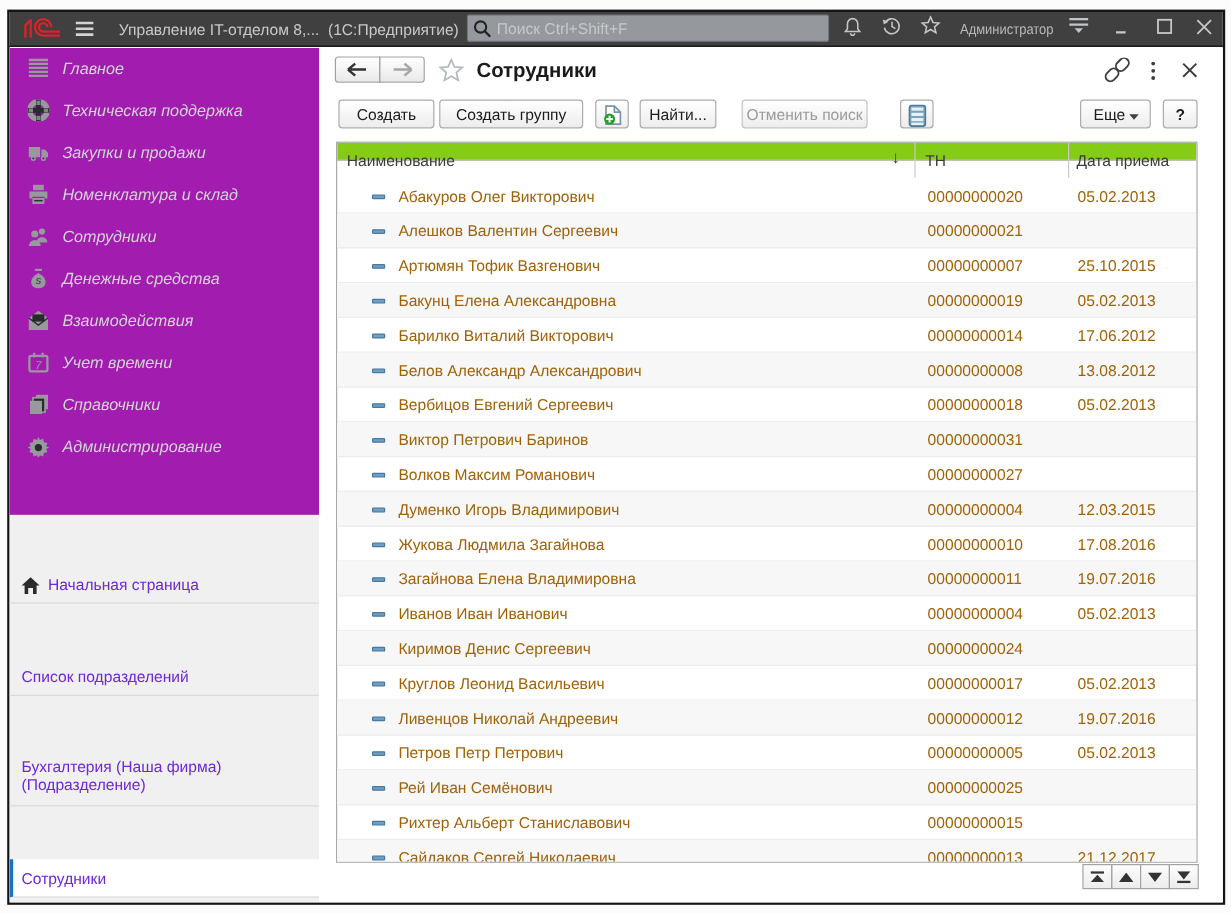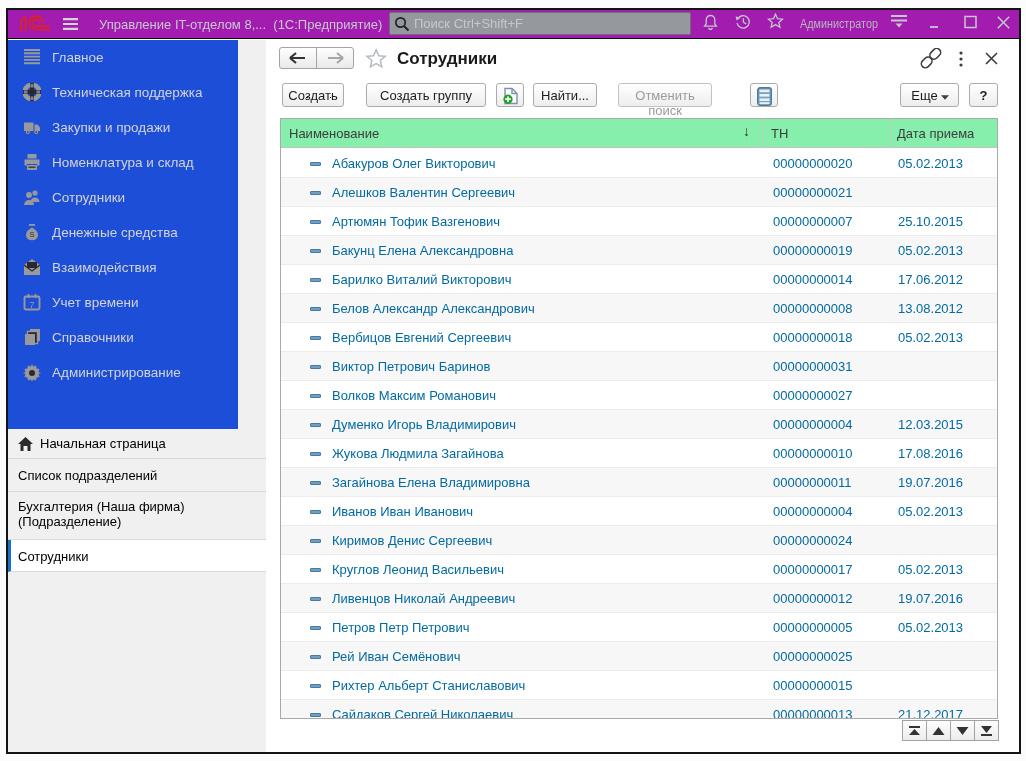--- a/index.html
+++ b/index.html
@@ -1,50 +1,50 @@
 <!DOCTYPE html>
 <html><head><meta charset="utf-8">
 <style>
 * { margin:0; padding:0; box-sizing:border-box; }
 html,body { width:1026px; height:761px; background:#fcfcfc; font-family:"Liberation Sans", sans-serif; }
 .win { position:absolute; left:6px; top:8px; width:1015px; height:746px; border:2px solid #141414; background:#fff; }
 .abs { position:absolute; }
 
-.titlebar { position:absolute; left:0; top:0; width:1011px; height:29px; background:#a21caf; border-bottom:1px solid #0b0b0d; }
+.titlebar { position:absolute; left:0; top:0; width:1011px; height:29px; background:#404040; border-bottom:1px solid #0b0b0d; }
 .tb-title { position:absolute; left:91px; top:7px; font-size:13px; color:#c6cacd; }
 .searchbox { position:absolute; left:381px; top:2px; width:302px; height:23px; background:#95999d; border-radius:2px; border:1px solid #6e7276; }
 .searchbox span { position:absolute; left:24px; top:3px; font-size:13px; color:#c6c9cb; }
 .tbico { position:absolute; top:0; }
 .tb-admin { position:absolute; left:792px; top:7px; font-size:12px; color:#b6b9bc; transform:scaleX(0.9); transform-origin:0 50%; }
 
 .side { position:absolute; left:0; top:30px; width:258px; height:712px; background:#f0f0f0; }
-.menu { position:absolute; left:0; top:0; width:230px; height:389px; background:#1d4ed8; }
+.menu { position:absolute; left:0; top:0; width:258px; height:389px; background:#a21caf;font-style:italic; }
 .mi { position:relative; height:35px; }
 .mi .ic { position:absolute; left:15px; top:8px; width:18px; height:18px; }
 .mi .tx { position:absolute; left:44px; top:10px; font-size:13.5px; color:#d2d4d6; }
 .tabs { position:absolute; left:0; top:389px; width:258px; }
-.tab { position:relative; border-bottom:1px solid #d9d9d9; font-size:13px; color:#000000; }
+.tab { position:relative; border-bottom:1px solid #d9d9d9; font-size:13px; color:#6d28d9;margin-top:44px; }
 .tab .t { position:absolute; left:10px; }
 .tabsel { background:#fff; border-left:3px solid #1773c6; }
 
 .content { position:absolute; left:258px; top:30px; width:753px; height:712px; background:#fff; }
 
 .bfgroup { position:absolute; left:13px; top:7px; width:75px; height:22px; }
 .bf { position:absolute; top:0; width:38px; height:22px; background:linear-gradient(#fefefe,#e9e9e9); border:1px solid #a3a3a3; }
 .bf.b1 { left:0; border-radius:3px 0 0 3px; }
 .bf.b2 { left:37px; border-radius:0 3px 3px 0; }
 .ptitle { position:absolute; left:131px; top:9px; font-size:17px; font-weight:bold; color:#1a1a1a; }
 
 .btn { position:absolute; top:43px; height:24px; background:linear-gradient(#ffffff,#ededed); border:1px solid #ababab; border-radius:3px; font-size:13px; color:#1c1c1c; text-align:center; }
 .btn span { position:relative; top:3.5px; }
 .btn.dis { color:#9b9b9b; border-color:#c2c2c2; }
 
 .tbl { position:absolute; left:14px; top:78px; width:718px; height:601px; border:1px solid #a9a9a9; background:#fff; overflow:hidden; }
-.thead { position:absolute; left:0; top:0; width:716px; height:29px; background:#86efac; border-bottom:1px solid #c3c3c3; font-size:13px; color:#3d3d3d;text-decoration:underline; }
-.tr { position:absolute; left:0; width:716px; height:29px; font-size:13px; color:#0369a1; border-bottom:1px solid #ececec; }
+.thead { position:absolute; left:0; top:0; width:716px; height:15px; background:#84cc16; border-bottom:1px solid #c3c3c3; font-size:13px; color:#3d3d3d;text-decoration:underline; }
+.tr { position:absolute; left:0; width:716px; height:29px; font-size:13px; color:#a16207; border-bottom:1px solid #ececec; }
 .tr.even { background:#f7f7f8; }
 .dash { position:absolute; left:29px; top:13px; width:11px; height:4px; background:#6f9fc3; border:1px solid #49799f; border-radius:1px; }
 .c1 { position:absolute; left:51px; top:7px; }
 .c2 { position:absolute; left:492px; top:7px; }
 .c3 { position:absolute; left:617px; top:7px; }
 
 .nvb { position:absolute; top:680px; width:25px; height:21px; background:linear-gradient(#fdfdfd,#ececec); border:1px solid #a3a3a3; }
 </style></head>
 <body>
 <div class="win">
@@ -245,32 +245,32 @@
       <g fill="#3d3d3d">
           <circle cx="3" cy="5" r="1.6"></circle>
           <circle cx="3" cy="11" r="1.6"></circle>
           <circle cx="3" cy="17" r="1.6"></circle>
         </g>
     </svg>
     <svg class="abs" style="left:719px; top:12px;" width="13" height="13" viewBox="0 0 13 13">
       <path d="M1 1 L12 12 M12 1 L1 12" stroke="#3d3d3d" stroke-width="1.6"></path>
     </svg>
 
-    <div class="btn" style="left:16px; width:62px;text-decoration:underline;"><span>Создать</span></div>
+    <div class="btn" style="left:16px; width:80px;text-decoration:underline;"><span>Создать</span></div>
     <div class="btn" style="left:100px; width:120px;"><span>Создать группу</span></div>
     <div class="btn" style="left:230px; width:28px;">
       <svg style="position:absolute;left:5px;top:3px;" width="18" height="18" viewBox="0 0 18 18">
         <path d="M3 1.5 H10 L15 6.5 V16.5 H3 Z" fill="#fff" stroke="#7a93ad" stroke-width="1.4"></path>
         <path d="M10 1.5 V6.5 H15" fill="none" stroke="#7a93ad" stroke-width="1.4"></path>
         <circle cx="6" cy="12.2" r="4.6" fill="#23a127"></circle>
         <path d="M3.2 12.2 H8.8 M6 9.4 V15" stroke="#fff" stroke-width="1.7"></path>
       </svg>
     </div>
     <div class="btn" style="left:267px; width:64px;"><span>Найти...</span></div>
-    <div class="btn dis" style="left:352px; width:94px;"><span>Отменить поиск</span></div>
+    <div class="btn dis" style="left:352px; width:105px;"><span>Отменить поиск</span></div>
     <div class="btn" style="left:484px; width:28px;">
       <svg style="position:absolute;left:6px;top:3px;" width="15" height="19" viewBox="0 0 15 19">
         <rect x="0.7" y="0.7" width="13.6" height="17.6" rx="2.5" fill="#7ba2bd" stroke="#4a7ba0" stroke-width="1.4"></rect>
         <g fill="#e9f1f7">
             <rect x="2.5" y="2.6" width="10" height="2.6"></rect>
             <rect x="2.5" y="7" width="10" height="2.6"></rect>
             <rect x="2.5" y="11.4" width="10" height="2.6"></rect>
             <rect x="2.5" y="15.2" width="10" height="2"></rect>
           </g>
       </svg>

